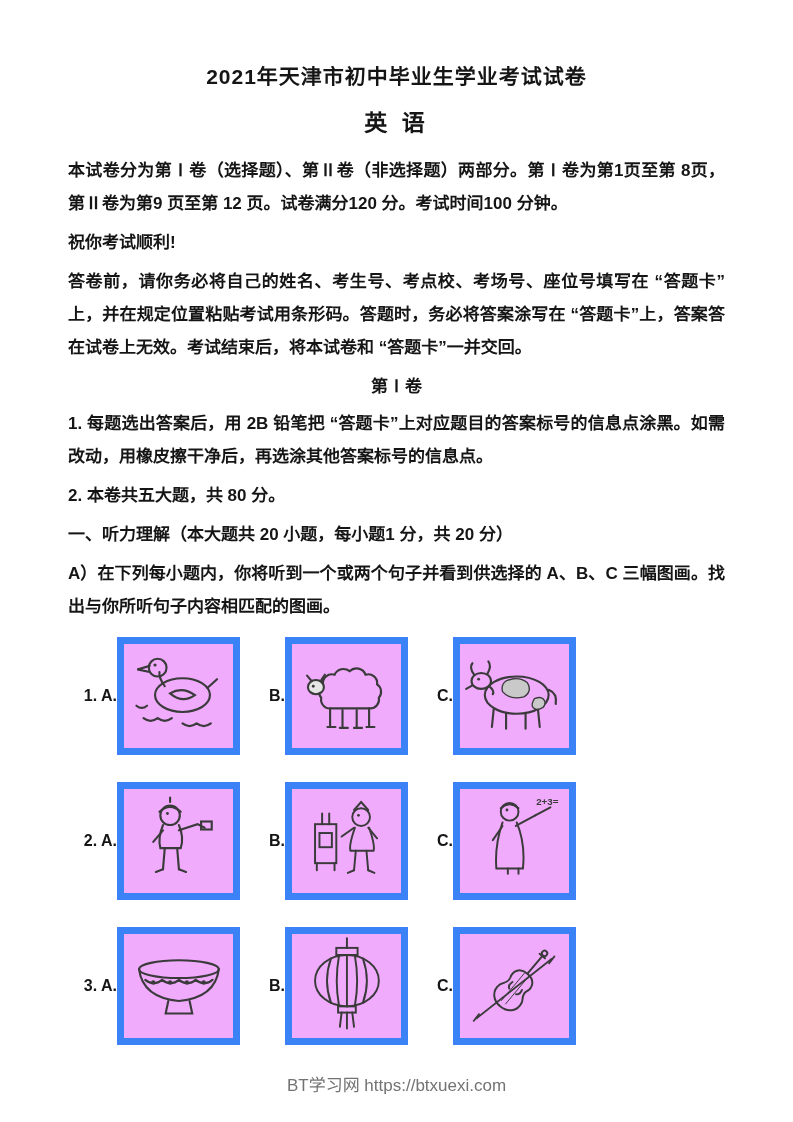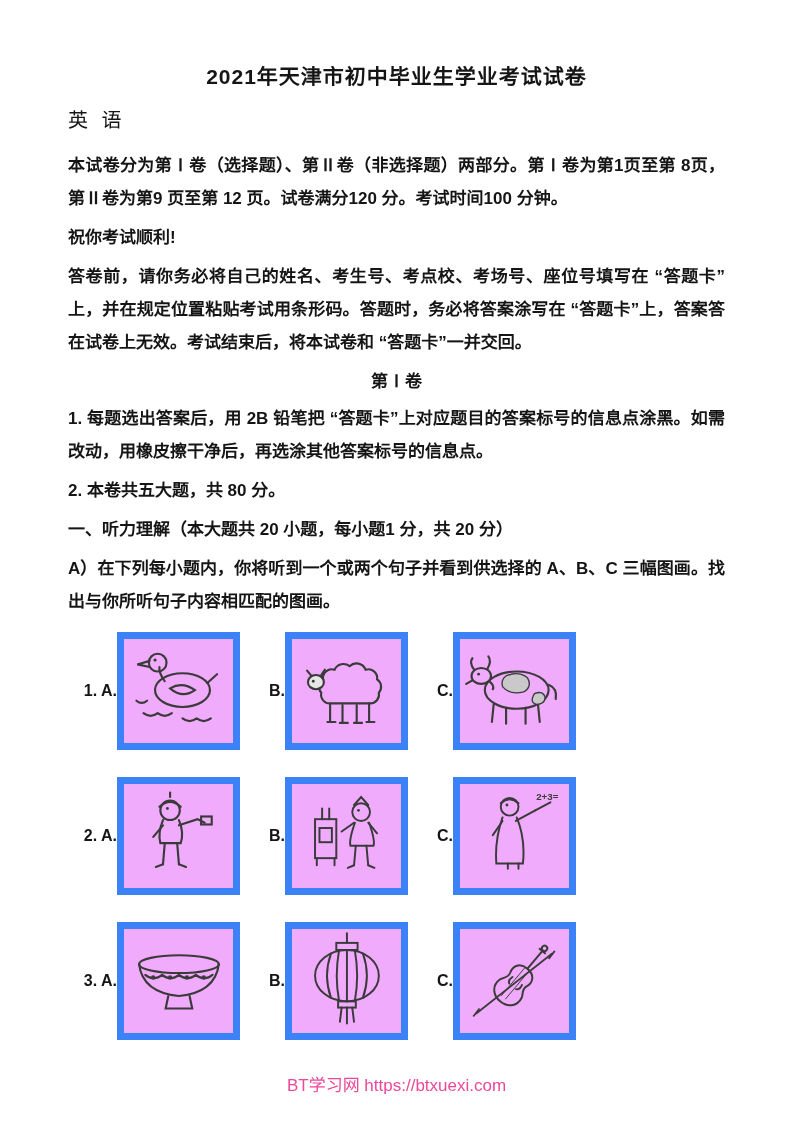--- a/index.html
+++ b/index.html
@@ -16,22 +16,23 @@
   }
   .content { padding: 46px 68px 0 68px; }
   .doc-title {
     text-align: center;
     font-size: 21px;
     font-weight: bold;
     margin: 14px 0 6px 0;
     letter-spacing: 1px;
   }
   .doc-subject {
-    font-size: 20px;
-    font-weight: normal;
+    text-align: center;
+    font-size: 23px;
+    font-weight: bold;
     letter-spacing: 4px;
     margin: 14px 0 16px 0;
   }
   .para {
     font-size: 17px;
     font-weight: bold;
     line-height: 33px;
     text-align: justify;
     margin: 0 0 6px 0;
   }
@@ -67,21 +68,21 @@
     background: #f0abfc;
   }
   .img-box svg { display: block; }
   .footer {
     position: absolute;
     left: 0;
     right: 0;
     bottom: 26px;
     text-align: center;
     font-size: 17px;
-    color: #ec4899;
+    color: #737373;
     font-weight: normal;
   }
 </style>
 </head>
 <body>
 
 <div class="page">
   <div class="content">
 
     <div class="doc-title">2021年天津市初中毕业生学业考试试卷</div>

